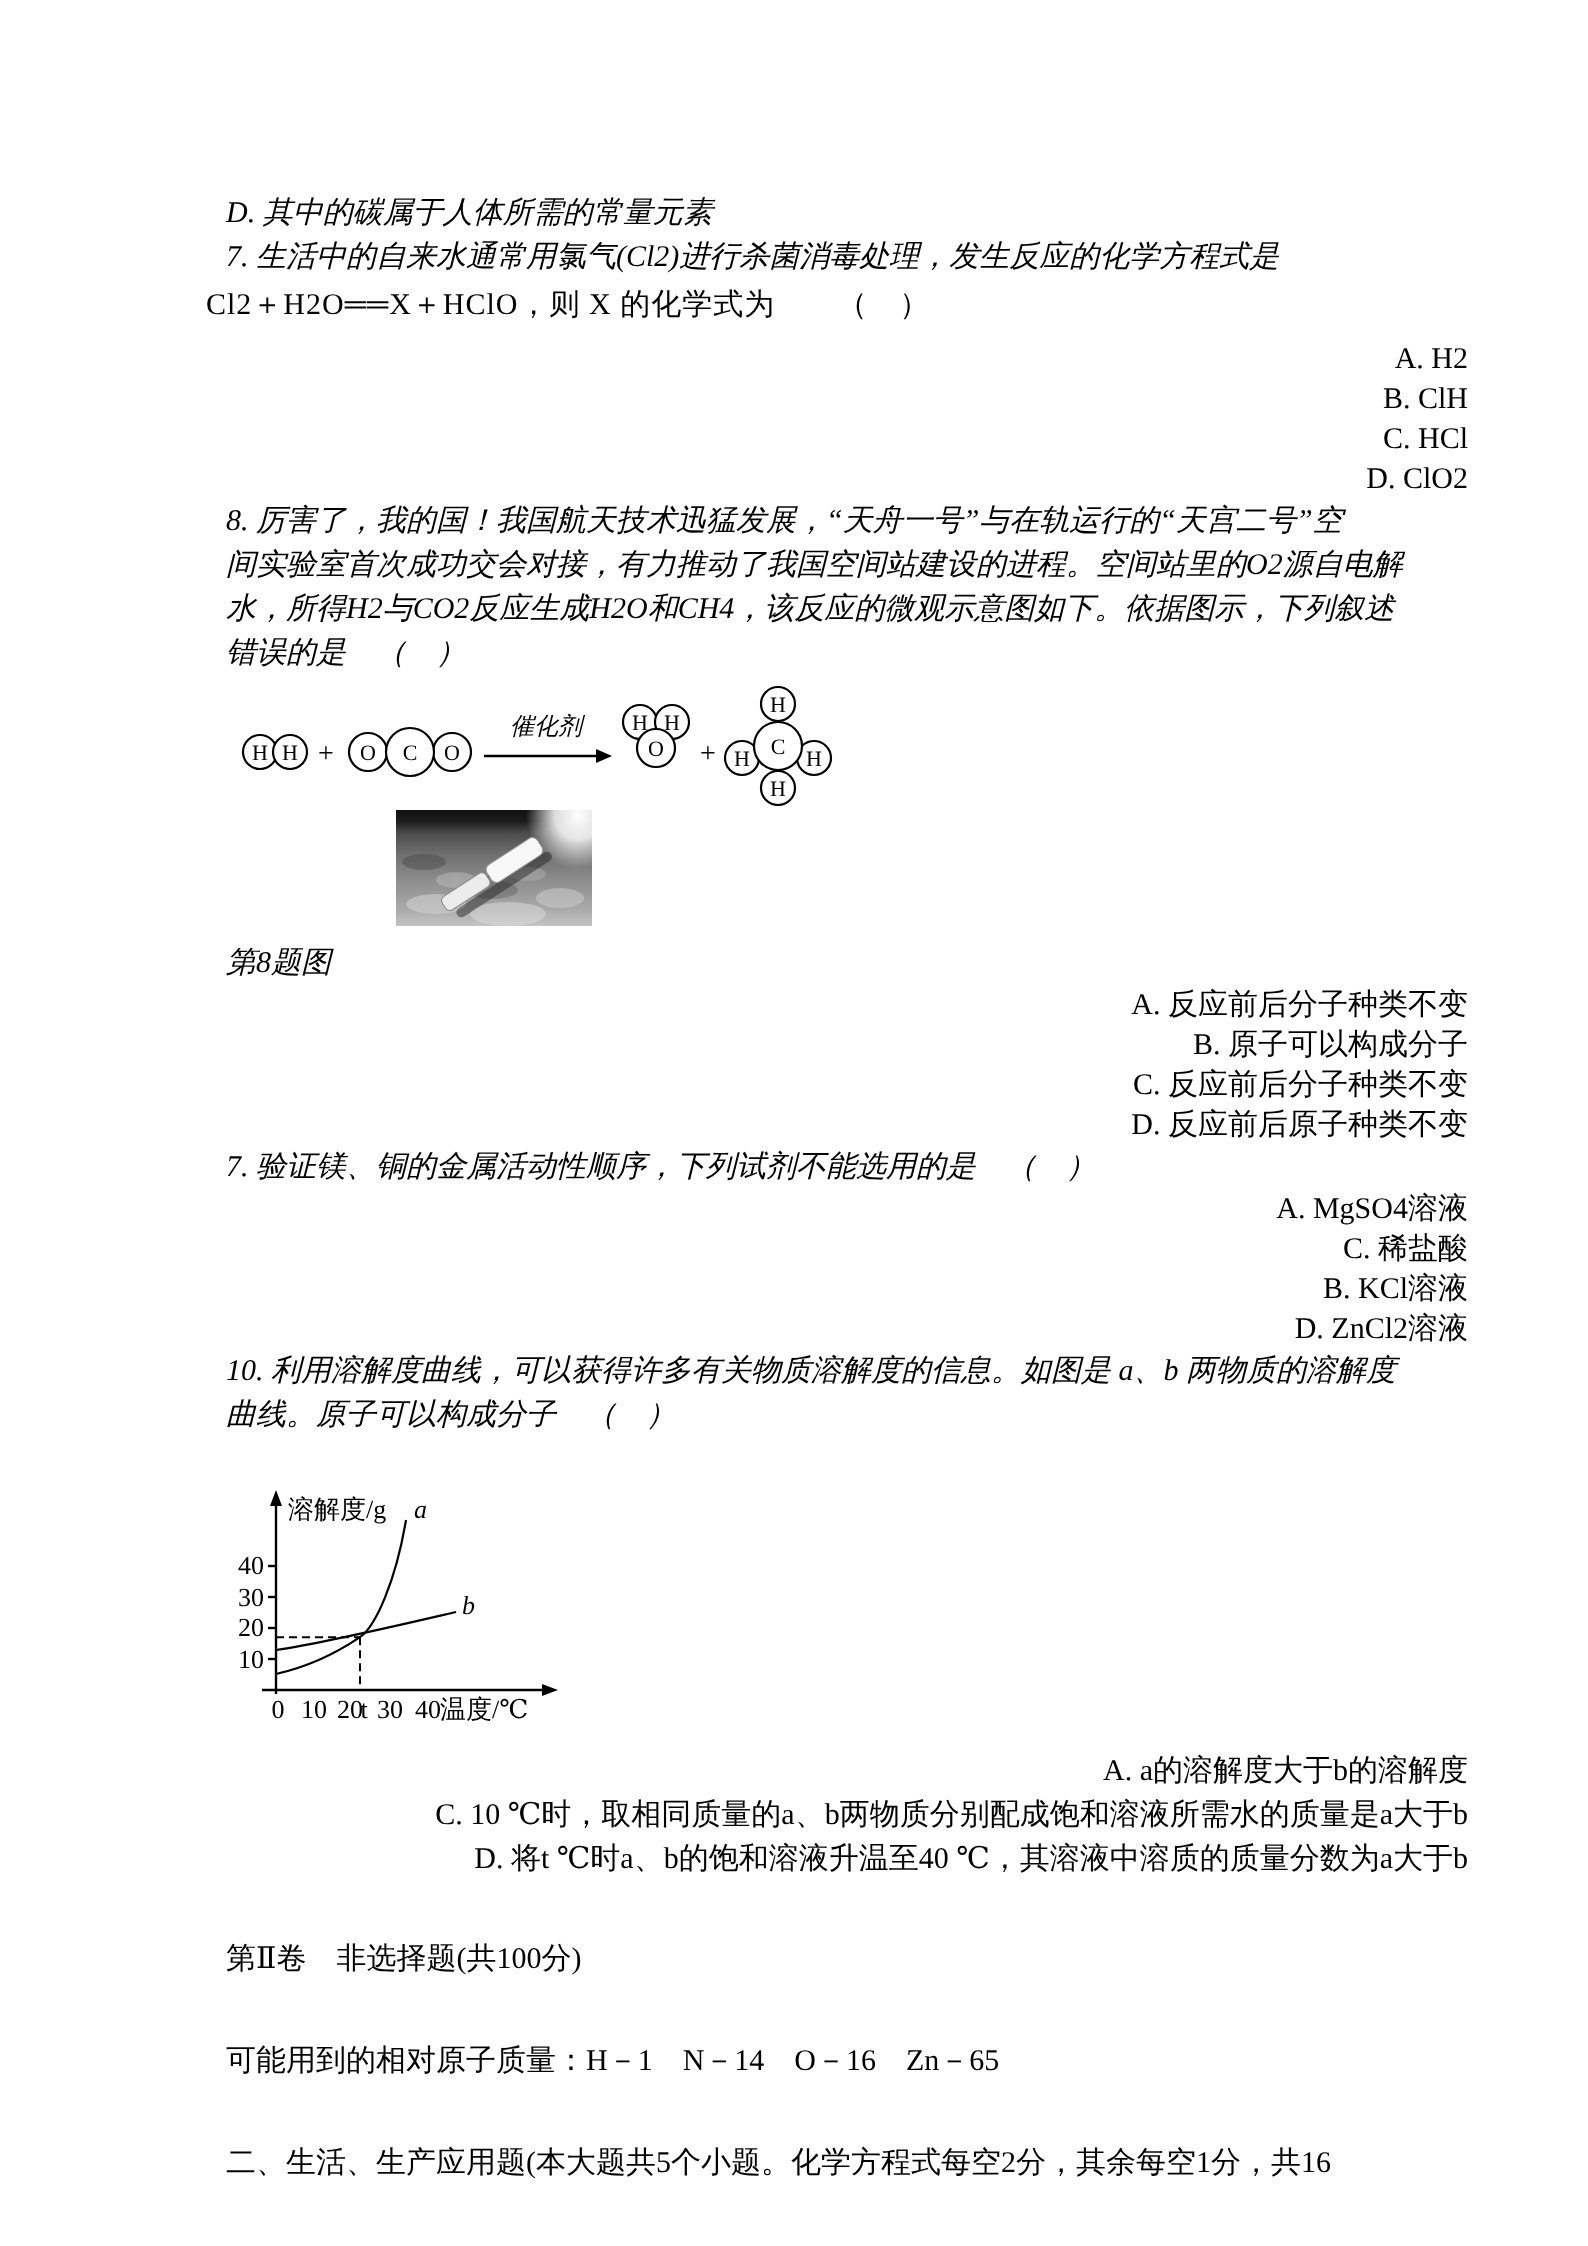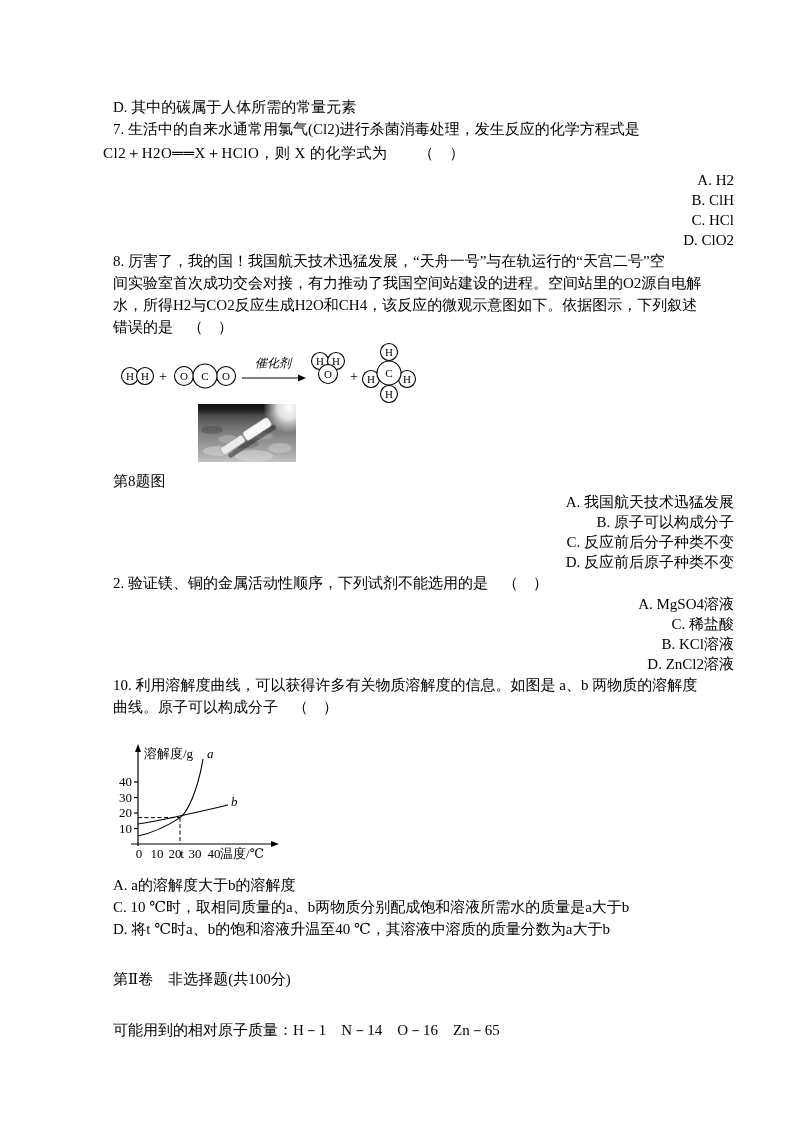--- a/index.html
+++ b/index.html
@@ -3,23 +3,23 @@
 <meta charset="utf-8">
 <style>
   html,body { margin:0; padding:0; background:#e8e8e8; }
   .page {
     width:794px; height:1123px; background:#ffffff; color:#000;
     font-family:"Liberation Serif","DejaVu Serif",serif;
     font-size:15px; box-sizing:border-box;
     padding:96px 60px 0 113px;
     position:relative; overflow:hidden; margin:0 auto;
   }
-  .ln   { line-height:22px; height:22px; white-space:nowrap; }
+  .ln   { line-height:22px; height:22px; white-space:nowrap;font-style:italic; }
   .opt  { line-height:20px; height:20px; white-space:nowrap;text-align:right; }
-  .opt2 { line-height:22px; height:22px; white-space:nowrap; }
+  .opt2 { line-height:22px; height:22px; white-space:nowrap;text-align:right; }
   .eq   { line-height:26px; height:26px; margin-left:-10px; white-space:nowrap; letter-spacing:0.5px; }
   .opts-q7 { margin-top:4px; }
   .figure8 { margin-top:2px; }
   .photo-wrap { margin-left:85px; margin-top:-4px; line-height:0; }
   .caption { margin-top:8px; }
   .chart-wrap { margin-left:-13px; margin-top:24px; line-height:0; }
   .footer-ln { line-height:23px; height:23px; white-space:nowrap;margin-top:28px; }
   svg text { font-family:"Liberation Serif","DejaVu Serif",serif; fill:#000; }
   .atom-circle { fill:#ffffff; stroke:#000; stroke-width:1.1; }
   .atom-label { font-size:11px; text-anchor:middle; }
@@ -133,27 +133,27 @@
           <rect x="-4" y="-5" width="30" height="10" rx="3" fill="#f8f8f8" stroke="#9a9a9a" stroke-width="0.5"></rect>
           <line x1="-5" y1="0" x2="-4" y2="0" stroke="#777" stroke-width="1"></line>
         </g>
       </svg>
     </div>
   </div>
 
   <div class="ln caption">第8题图</div>
 
   <div>
-    <div class="opt">A. 我国航天技术迅猛发展</div>
+    <div class="opt">A. 反应前后分子种类不变</div>
     <div class="opt">B. 原子可以构成分子</div>
     <div class="opt">C. 反应前后分子种类不变</div>
     <div class="opt">D. 反应前后原子种类不变</div>
   </div>
 
-  <div class="ln">2. 验证镁、铜的金属活动性顺序，下列试剂不能选用的是　（　）</div>
+  <div class="ln">7. 验证镁、铜的金属活动性顺序，下列试剂不能选用的是　（　）</div>
   <div>
     <div class="opt">A. MgSO4溶液</div>
     <div class="opt">C. 稀盐酸</div>
     <div class="opt">B. KCl溶液</div>
     <div class="opt">D. ZnCl2溶液</div>
   </div>
 
   <div>
     <div class="ln">10. 利用溶解度曲线，可以获得许多有关物质溶解度的信息。如图是 a、b 两物质的溶解度</div>
     <div class="ln">曲线。原子可以构成分子　（　）</div>
@@ -201,15 +201,16 @@
 
   <div>
     <div class="opt2">A. a的溶解度大于b的溶解度</div>
     <div class="opt2">C. 10 ℃时，取相同质量的a、b两物质分别配成饱和溶液所需水的质量是a大于b</div>
     <div class="opt2">D. 将t ℃时a、b的饱和溶液升温至40 ℃，其溶液中溶质的质量分数为a大于b</div>
   </div>
 
   <div>
     <div class="footer-ln">第Ⅱ卷　非选择题(共100分)</div>
     <div class="footer-ln">可能用到的相对原子质量：H－1　N－14　O－16　Zn－65</div>
+    <div class="footer-ln">二、生活、生产应用题(本大题共5个小题。化学方程式每空2分，其余每空1分，共16</div>
   </div>
 
 </div>
 
 </body></html>

